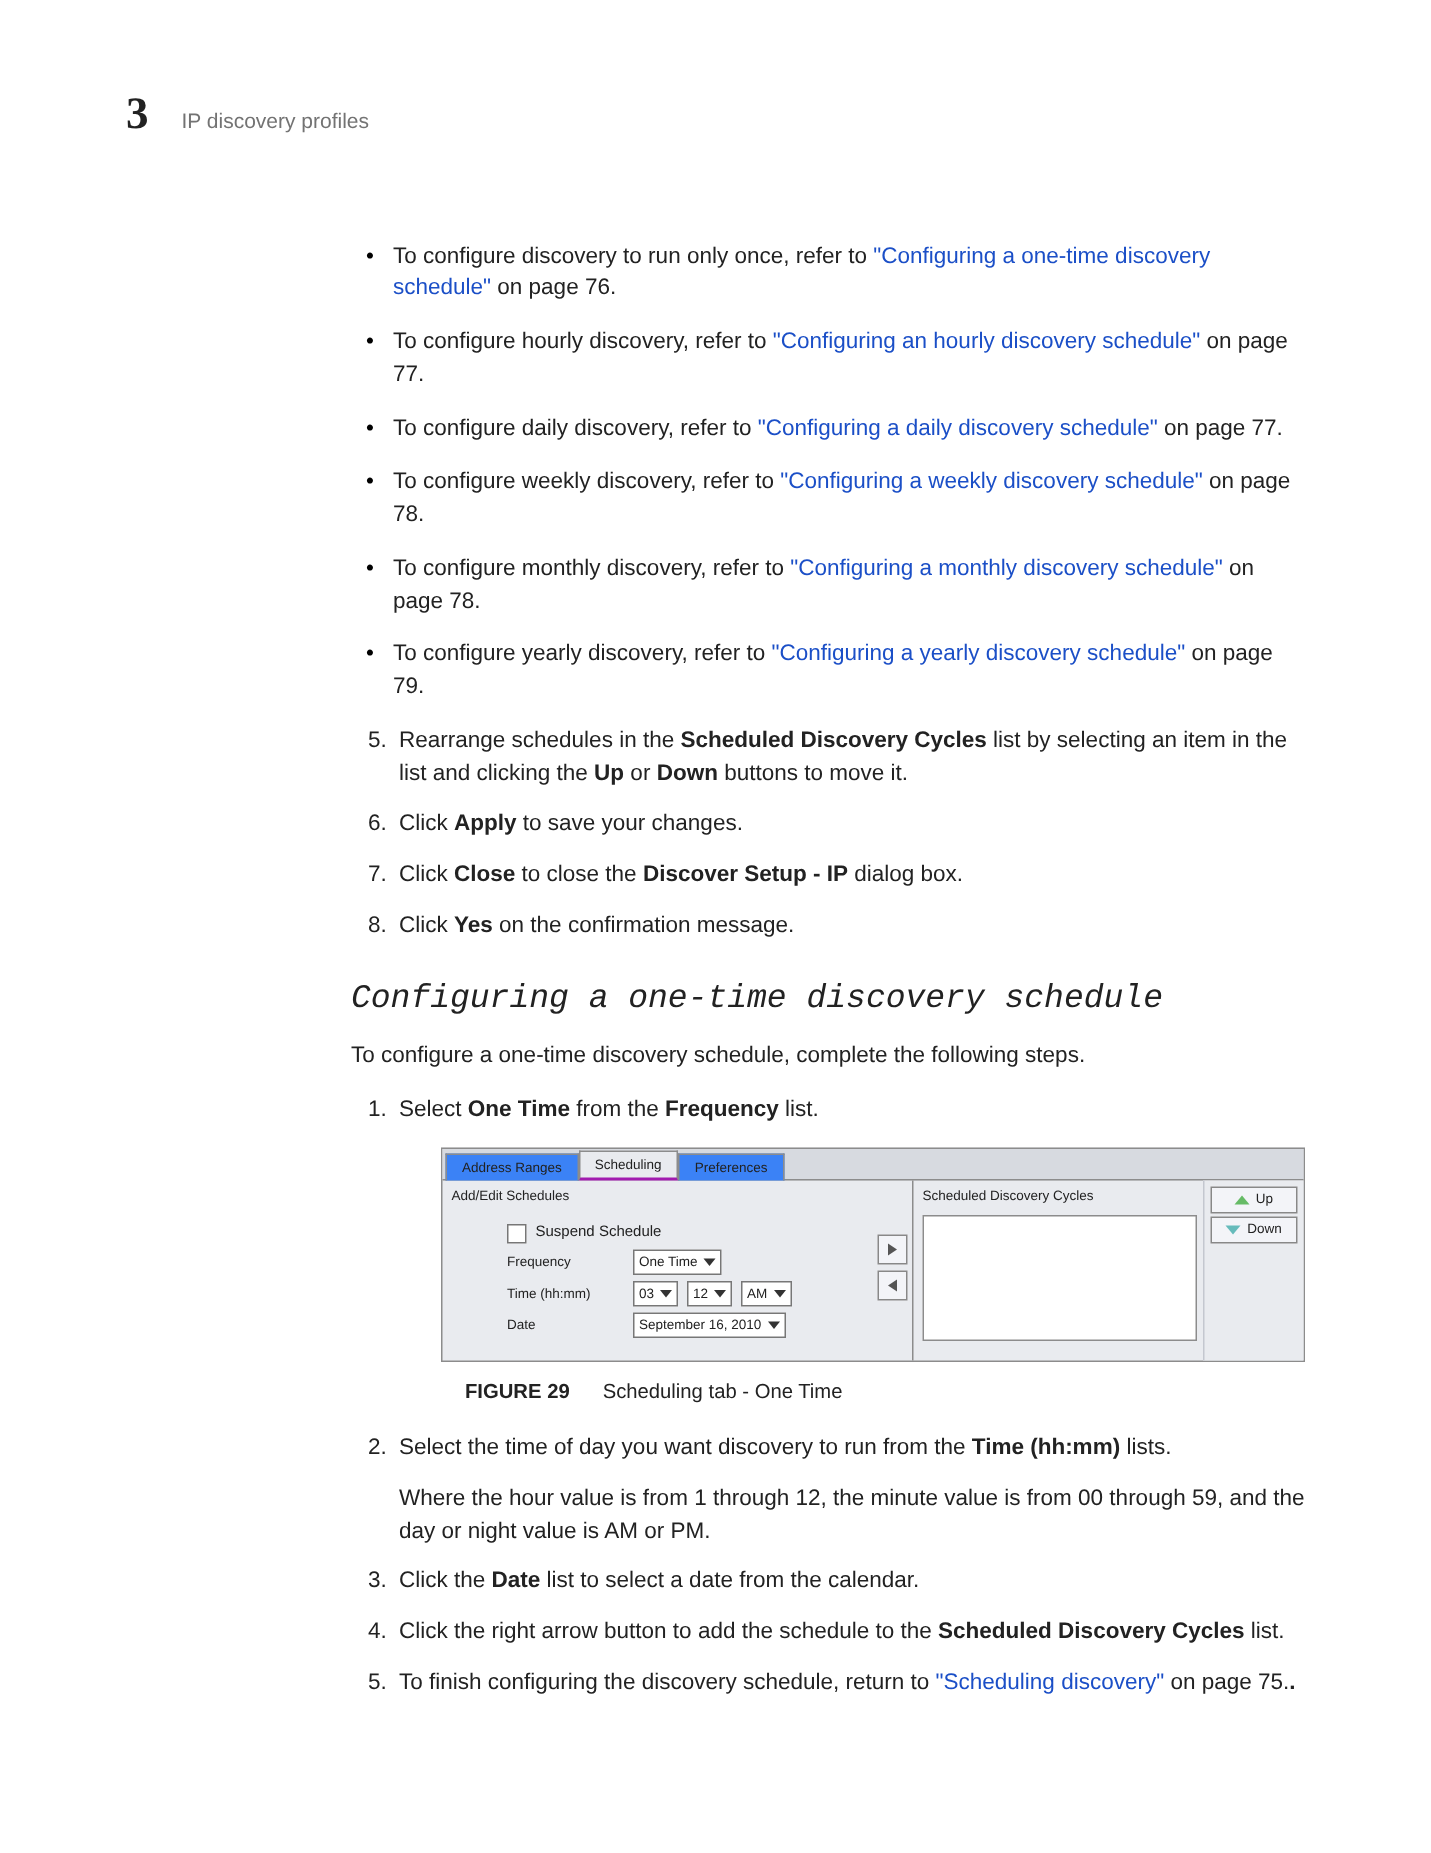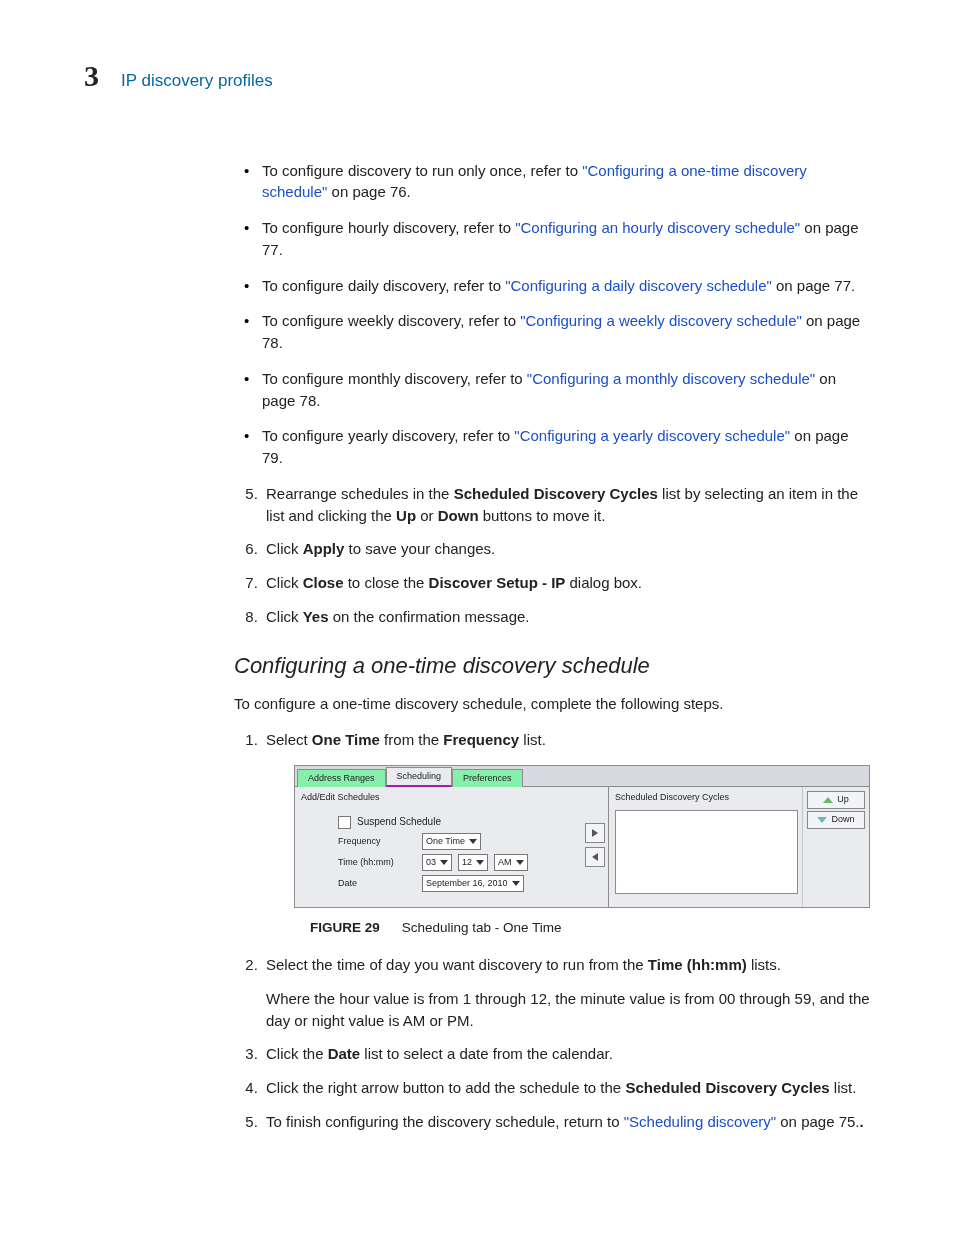--- a/index.html
+++ b/index.html
@@ -20,22 +20,22 @@
     align-items: baseline;
     gap: 22px;
     margin-bottom: 62px;
   }
   .hdr .chapno {
     font-size: 30px;
     font-weight: 700;
     font-family: Georgia, 'Times New Roman', serif;
   }
   .hdr .chaptitle {
-    font-size: 17px;
-    color: #0369a1;
+    font-size: 14px;
+    color: #737373;
   }
   .content {
     margin-left: 150px;
   }
   ul.bullets {
     list-style: none;
     margin: 0 0 14px 0;
     padding: 0 0 0 28px;
   }
   ul.bullets > li {
@@ -62,21 +62,21 @@
   }
   ol.steps > li {
     margin: 0 0 12px 4px;
     padding-left: 4px;
   }
   .step-sub {
     margin: 12px 0 2px 0;
   }
   b, .bold { font-weight: 700; }
   h2.subhead {
-    font-family: Liberation Sans, sans-serif;
+    font-family: Liberation Mono, monospace;
     font-style: italic;
     font-weight: 400;
     font-size: 22px;
     margin: 22px 0 12px 0;
     color: #222;
   }
   .para {
     margin: 0 0 14px 0;
   }
 
@@ -96,21 +96,21 @@
     align-items: flex-end;
     gap: 0;
     background: #d7dae0;
     border-bottom: 1px solid #8c8c8c;
     padding-left: 2px;
   }
   .fig-tab {
     padding: 2px 10px 2px 10px;
     border: 1px solid #8c8c8c;
     border-bottom: none;
-    background: #86efac;
+    background: #3b82f6;
     position: relative;
     top: 1px;
     font-size: 9px;
   }
   .fig-tab.active {
     background: #e9ebef;
     border-bottom: 2px solid #a21caf;
   }
   .fig-body {
     display: flex;

